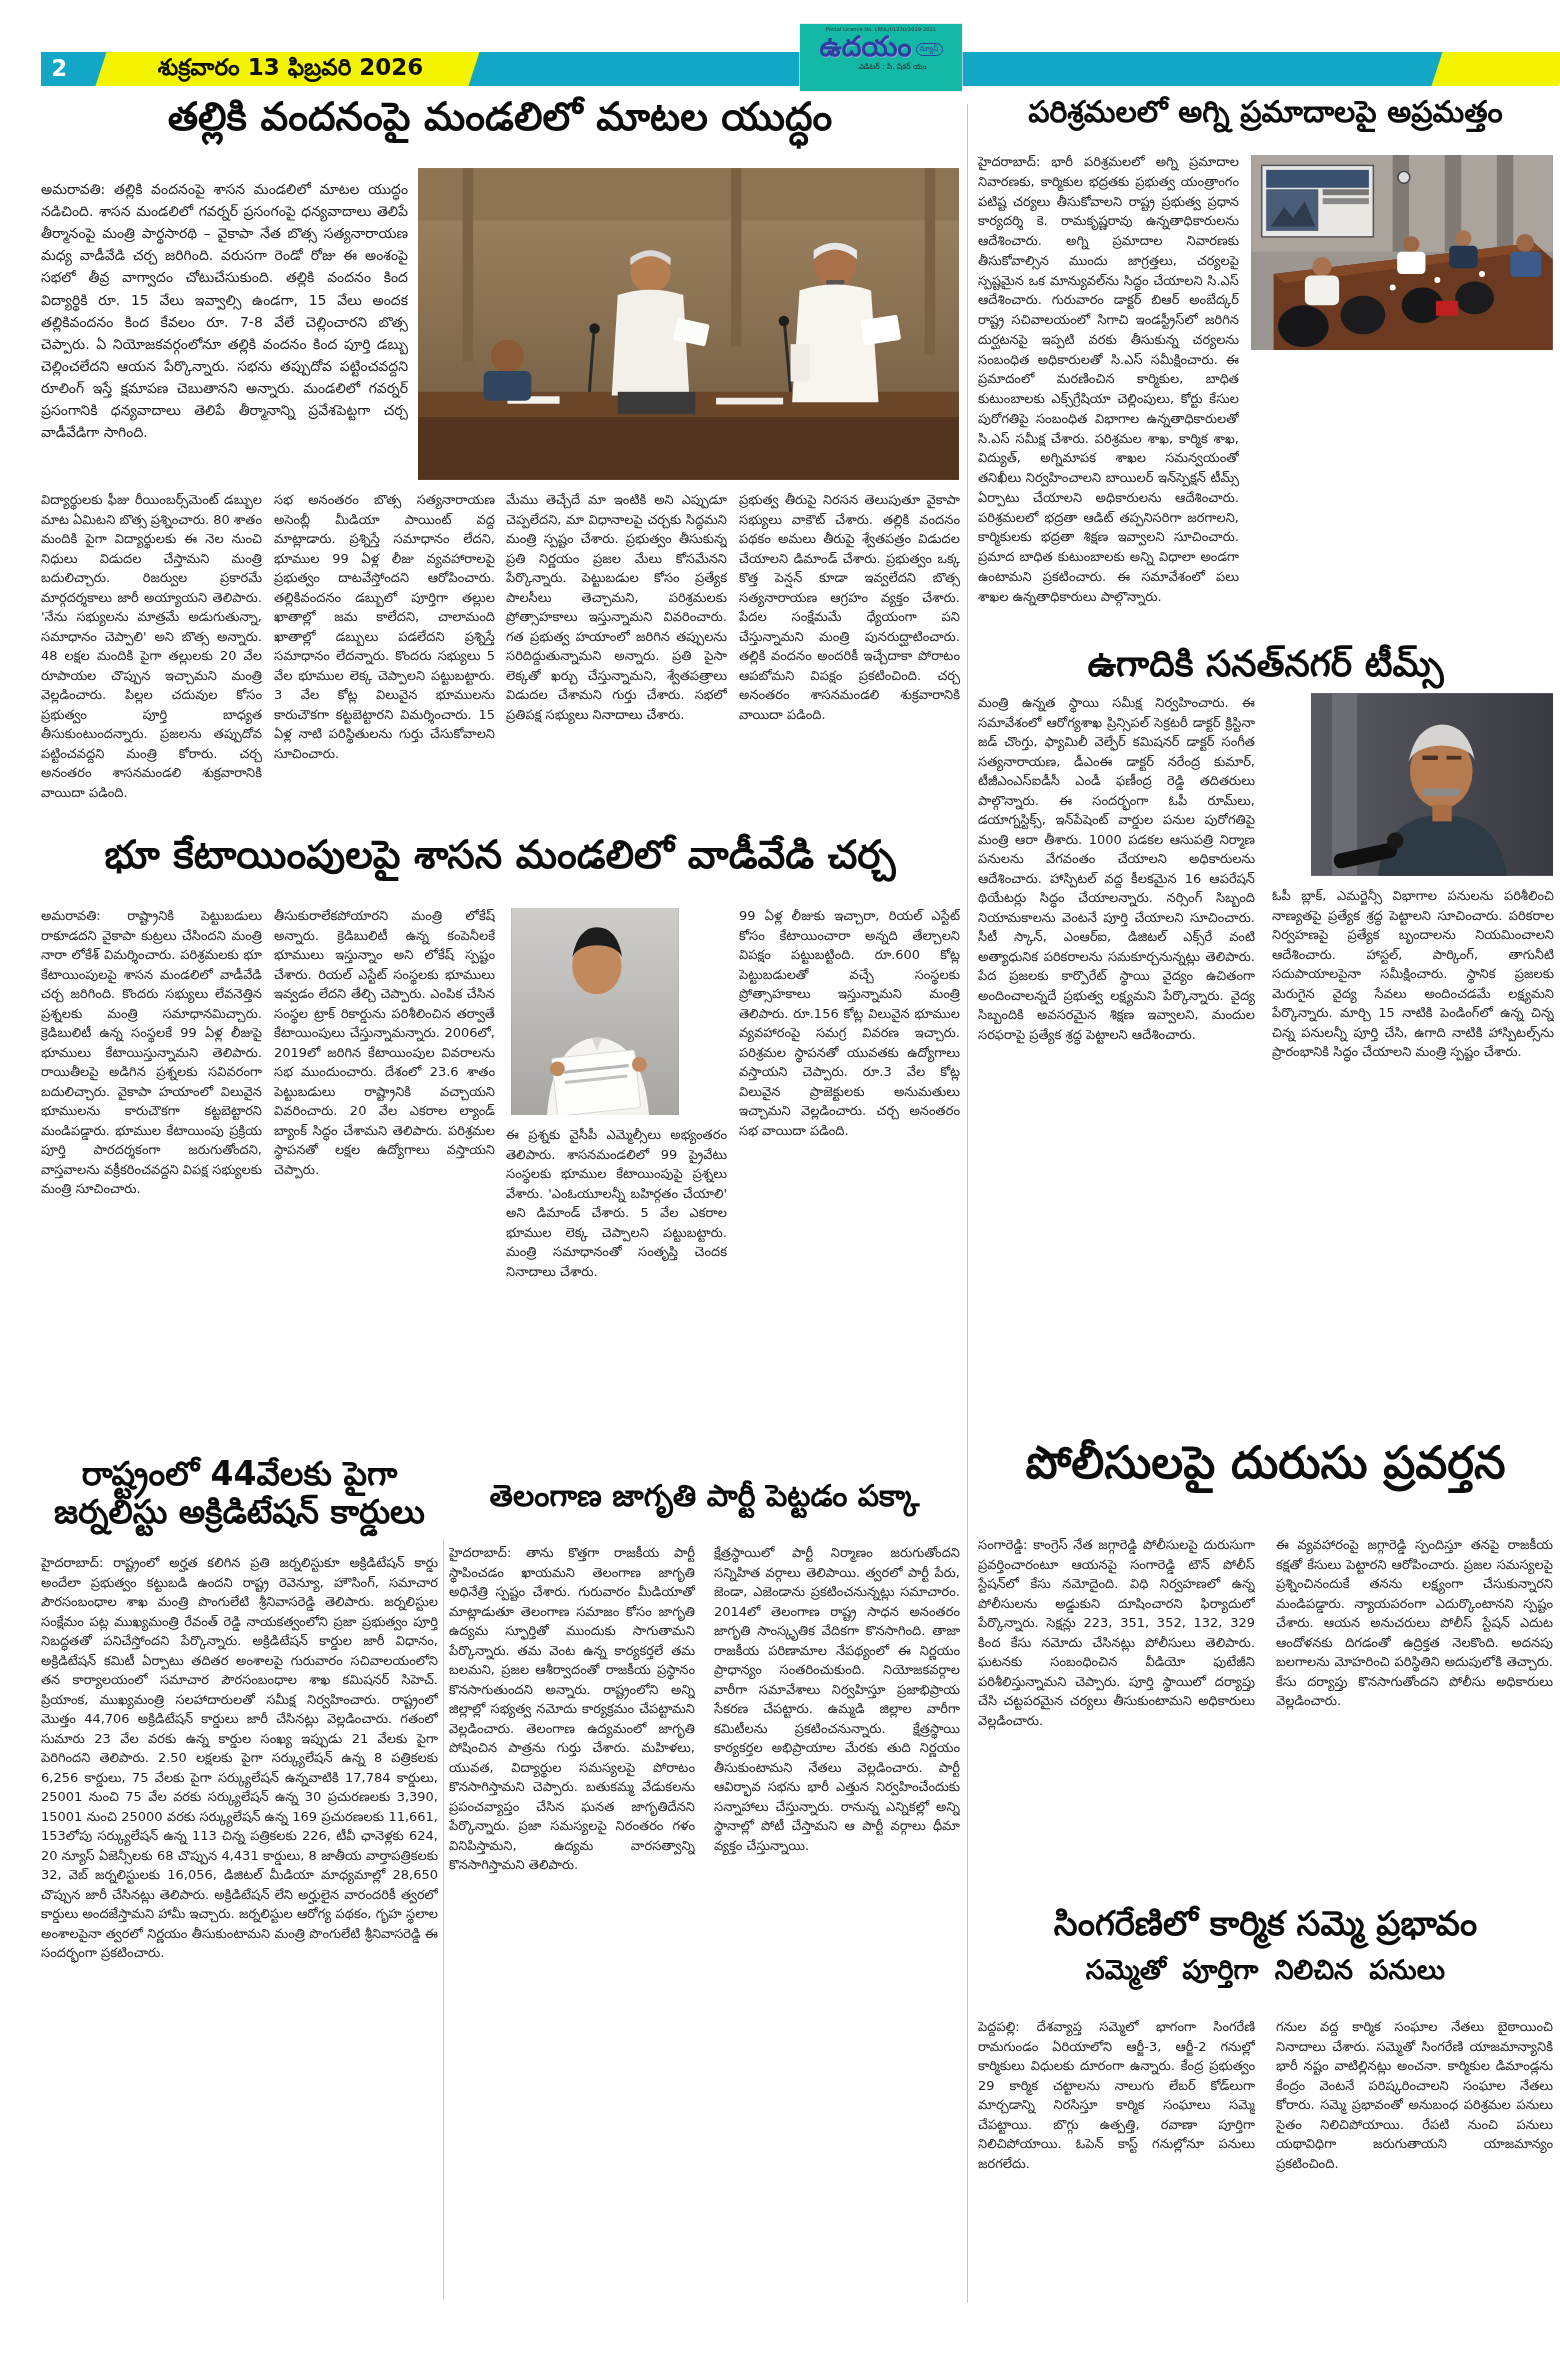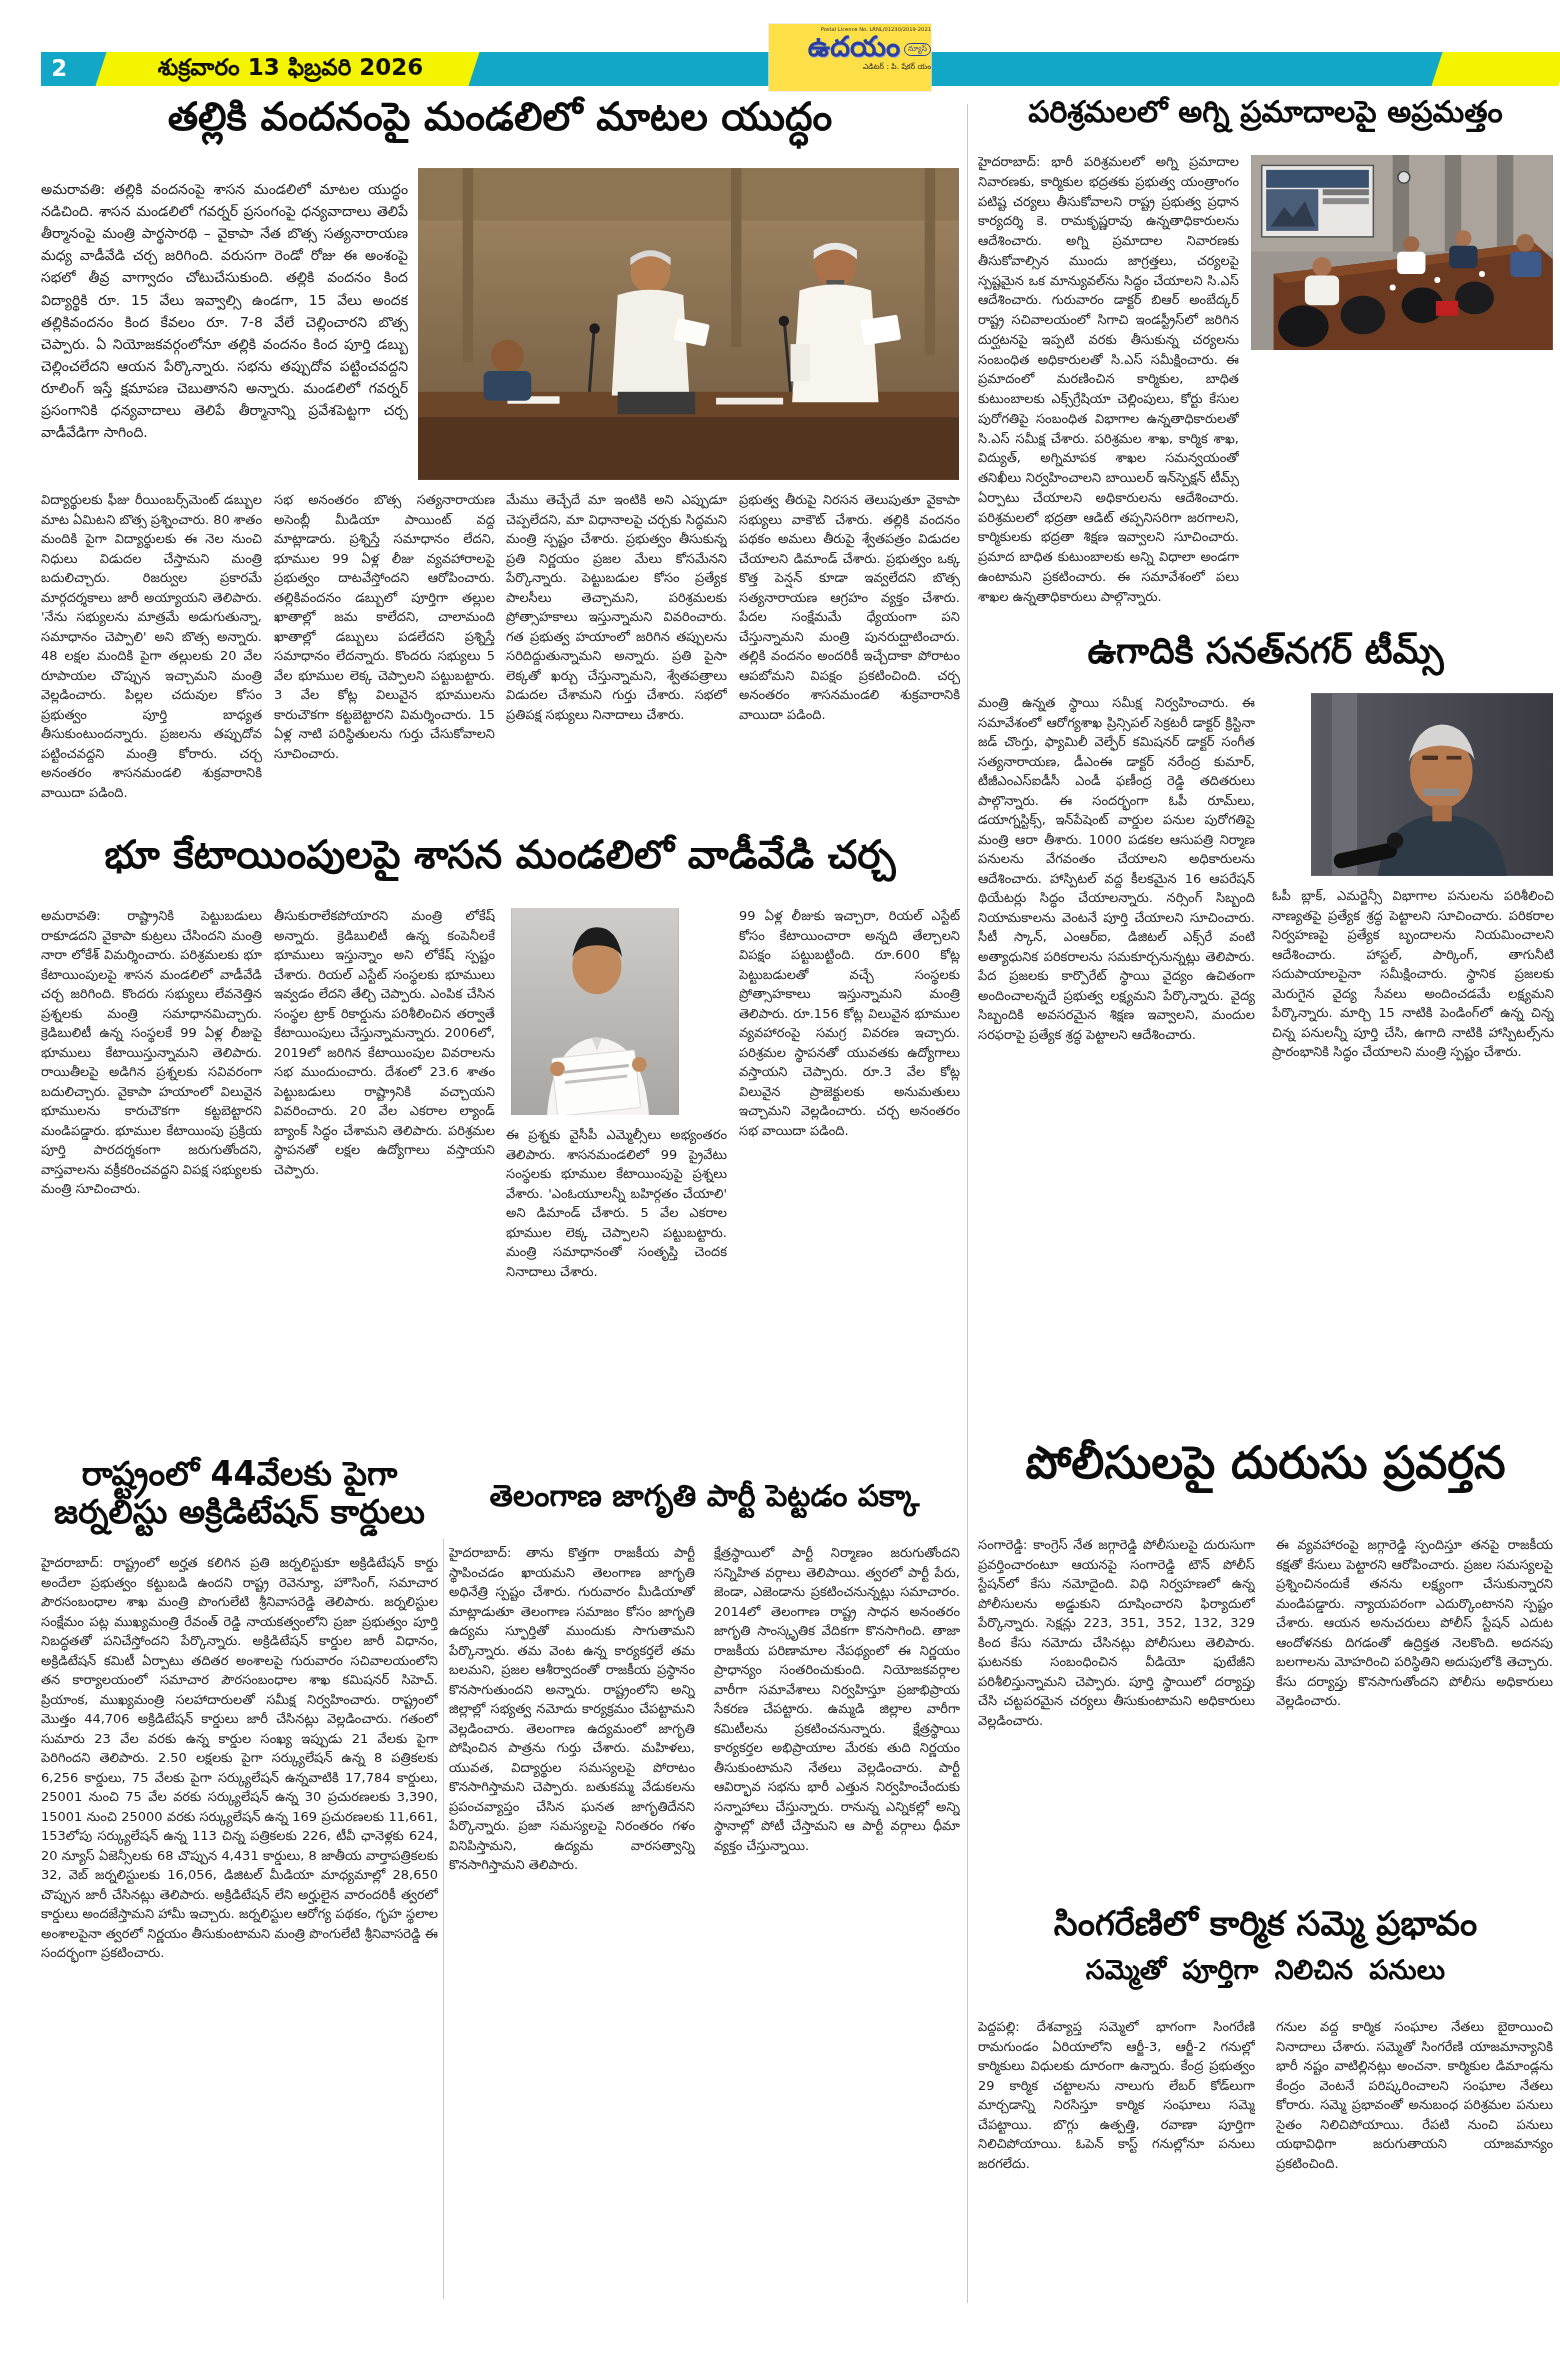--- a/index.html
+++ b/index.html
@@ -9,22 +9,22 @@
 
   
   .topbar{position:absolute;left:41px;top:52px;width:1513px;height:34px;background:#12a6c7;}
   .pagenum{position:absolute;left:10.4px;top:3px;color:#ffffff;font-size:22.4px;font-weight:bold;}
   .date-band{position:absolute;left:60px;top:0;width:373px;height:34px;background:#f4f400;
              transform:skewX(-18deg);}
   .date-text{position:absolute;left:67px;top:2.2px;width:365px;text-align:center;
              font-size:23px;font-weight:bold;color:#111;}
   .right-band{position:absolute;right:-10.4px;top:0;width:127px;height:34px;background:#f4f400;
               transform:skewX(-18deg);}
-  .masthead{position:absolute;left:769px;top:24px;width:162px;height:67px;background:#fde047;
-            text-align:right;box-shadow:0 0 0 0.7px #e5e5e5;}
+  .masthead{position:absolute;left:800px;top:24px;width:162px;height:67px;background:#14b8a6;
+            text-align:center;box-shadow:0 0 0 0.7px #e5e5e5;}
   .mast-small{font-size:5.2px;color:#333;margin-top:1.5px;white-space:nowrap;overflow:hidden;}
   .mast-logo{font-size:28px;font-weight:bold;color:#2b3f9e;line-height:30px;
              text-shadow:0.7px 0.7px 0 #9aa6e0;}
   .mast-badge{display:inline-block;font-size:7.5px;color:#2b3f9e;border:0.7px solid #2b3f9e;
               border-radius:7.5px;padding:0 3px;vertical-align:super;}
   .mast-editor{font-size:7.5px;color:#222;margin-top:0.7px;padding-left:23px;}
 
   
   .headline{font-weight:bold;color:#0d0d0d;text-align:center;line-height:1.15;}
   .subhead{font-weight:bold;color:#0d0d0d;text-align:center;}
@@ -137,21 +137,21 @@
           <circle cx="190" cy="178" r="4" fill="#fff"></circle>
           <circle cx="250" cy="168" r="4" fill="#fff"></circle>
           <circle cx="310" cy="160" r="4" fill="#fff"></circle>
         </svg>
       </div>
       <div class="bodytext" style="font-size:13px;line-height:1.52;">హైదరాబాద్: భారీ పరిశ్రమలలో అగ్ని ప్రమాదాల నివారణకు, కార్మికుల భద్రతకు ప్రభుత్వ యంత్రాంగం పటిష్ట చర్యలు తీసుకోవాలని రాష్ట్ర ప్రభుత్వ ప్రధాన కార్యదర్శి కె. రామకృష్ణరావు ఉన్నతాధికారులను ఆదేశించారు. అగ్ని ప్రమాదాల నివారణకు తీసుకోవాల్సిన ముందు జాగ్రత్తలు, చర్యలపై స్పష్టమైన ఒక మాన్యువల్‌ను సిద్ధం చేయాలని సి.ఎస్ ఆదేశించారు. గురువారం డాక్టర్ బిఆర్ అంబేద్కర్ రాష్ట్ర సచివాలయంలో సిగాచి ఇండస్ట్రీస్‌లో జరిగిన దుర్ఘటనపై ఇప్పటి వరకు తీసుకున్న చర్యలను సంబంధిత అధికారులతో సి.ఎస్ సమీక్షించారు. ఈ ప్రమాదంలో మరణించిన కార్మికుల, బాధిత కుటుంబాలకు ఎక్స్‌గ్రేషియా చెల్లింపులు, కోర్టు కేసుల పురోగతిపై సంబంధిత విభాగాల ఉన్నతాధికారులతో సి.ఎస్ సమీక్ష చేశారు. పరిశ్రమల శాఖ, కార్మిక శాఖ, విద్యుత్, అగ్నిమాపక శాఖల సమన్వయంతో తనిఖీలు నిర్వహించాలని బాయిలర్ ఇన్‌స్పెక్షన్ టీమ్స్ ఏర్పాటు చేయాలని అధికారులను ఆదేశించారు. పరిశ్రమలలో భద్రతా ఆడిట్ తప్పనిసరిగా జరగాలని, కార్మికులకు భద్రతా శిక్షణ ఇవ్వాలని సూచించారు. ప్రమాద బాధిత కుటుంబాలకు అన్ని విధాలా అండగా ఉంటామని ప్రకటించారు. ఈ సమావేశంలో పలు శాఖల ఉన్నతాధికారులు పాల్గొన్నారు.</div>
     </div>
   </div>
 
   <div class="abs" style="left:978px;top:630px;width:575px;height:805px;">
-    <div class="headline" style="font-size:36px;">ఉగాదికి సనత్‌నగర్ టీమ్స్</div>
+    <div class="headline" style="font-size:36px;margin-top:13px;">ఉగాదికి సనత్‌నగర్ టీమ్స్</div>
     <div class="photo abs" style="left:333px;top:63px;width:242px;height:183px;">
       <svg width="242" height="183" viewBox="0 0 325 245">
         <defs>
           <linearGradient id="p3" x1="0" y1="0" x2="1" y2="0">
             <stop offset="0" stop-color="#5a5a62"></stop>
               <stop offset="1" stop-color="#3a3a42"></stop>
           </linearGradient>
         </defs>
         <rect width="325" height="245" fill="url(#p3)"></rect>
         <rect x="28" y="0" width="34" height="245" fill="#6c6c74"></rect>

